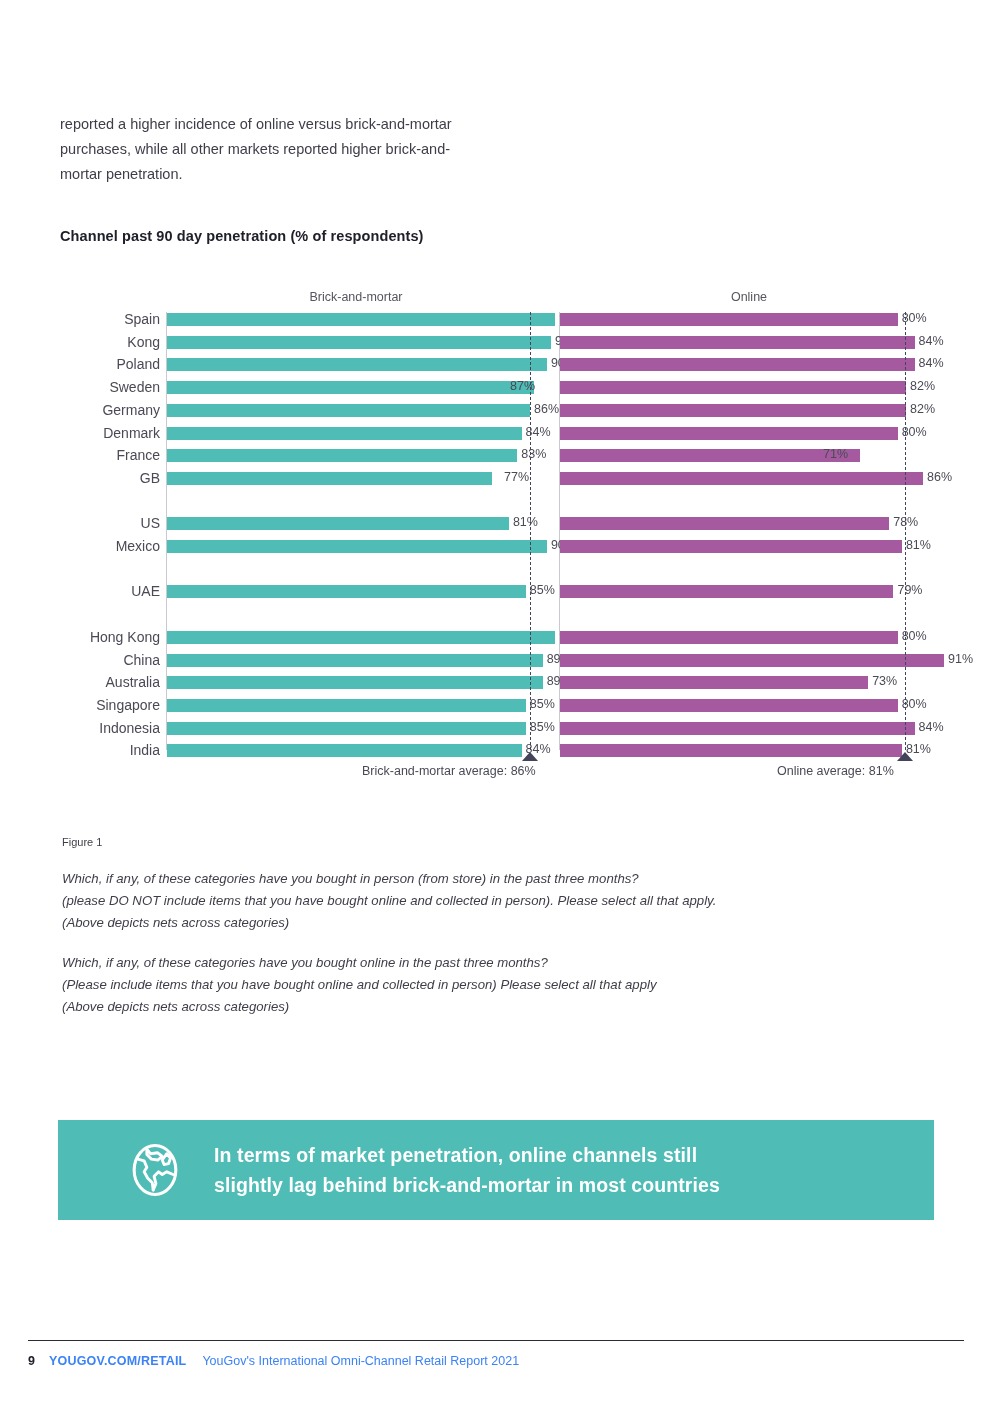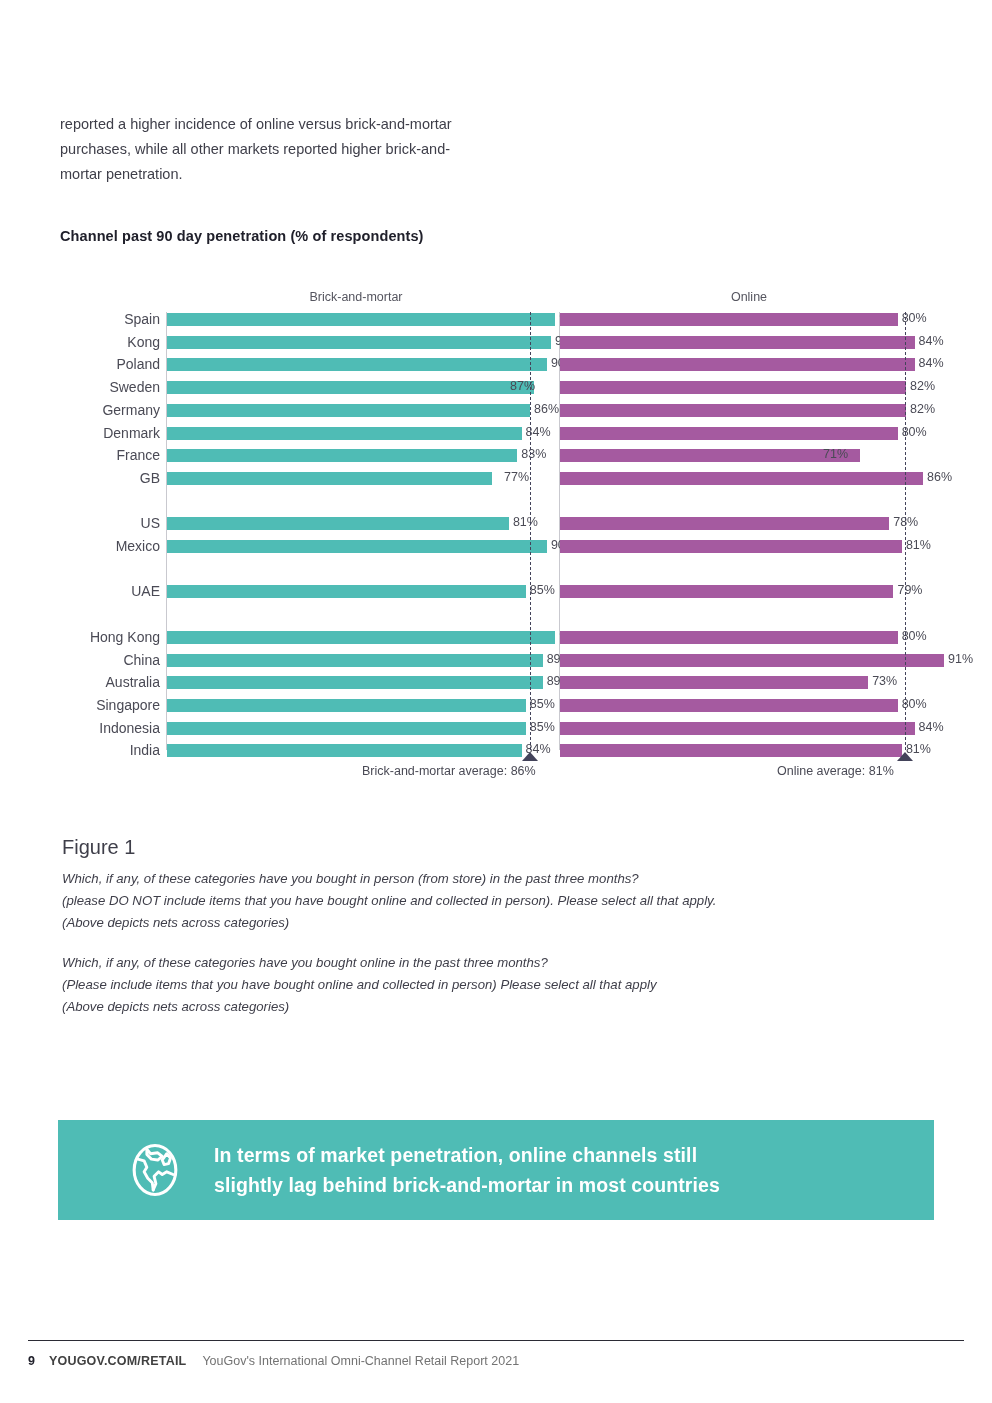--- a/index.html
+++ b/index.html
@@ -128,21 +128,21 @@
     color: #4a4a55;
     white-space: nowrap;
   }
   .avglabel.bm { left: 302px; }
   .avglabel.on { left: 717px; }
 
   
   .fig-title {
     position: absolute;
     left: 62px; top: 836px;
-    font-size: 20px;
+    font-size: 11px;
     color: #3e3e49;
   }
   .fig-notes {
     position: absolute;
     left: 62px; top: 868px;
     width: 860px;
     font-style: italic;
     font-size: 13.2px;
     line-height: 22px;
     color: #3e3e49;
@@ -181,22 +181,22 @@
     background: #2b2b35;
   }
   .footer {
     position: absolute;
     left: 28px; top: 1354px;
     display: flex;
     align-items: baseline;
     font-size: 12.5px;
   }
   .footer .pg { font-weight: bold; color: #20202b; margin-right: 14px; }
-  .footer .site { font-weight: bold; color: #404040; letter-spacing: .2px; margin-right: 16px; }
-  .footer .rep { color: #737373; }
+  .footer .site { font-weight: bold; color: #3b82f6; letter-spacing: .2px; margin-right: 16px; }
+  .footer .rep { color: #3b82f6; }
 </style>
 </head>
 <body>
 
 <div class="intro">
   <div class="col">reported a higher incidence of online versus brick-and-mortar purchases, while all other markets reported higher brick-and-mortar penetration.</div>
 </div>
 
 <div class="chart-title">Channel past 90 day penetration (% of respondents)</div>
 

